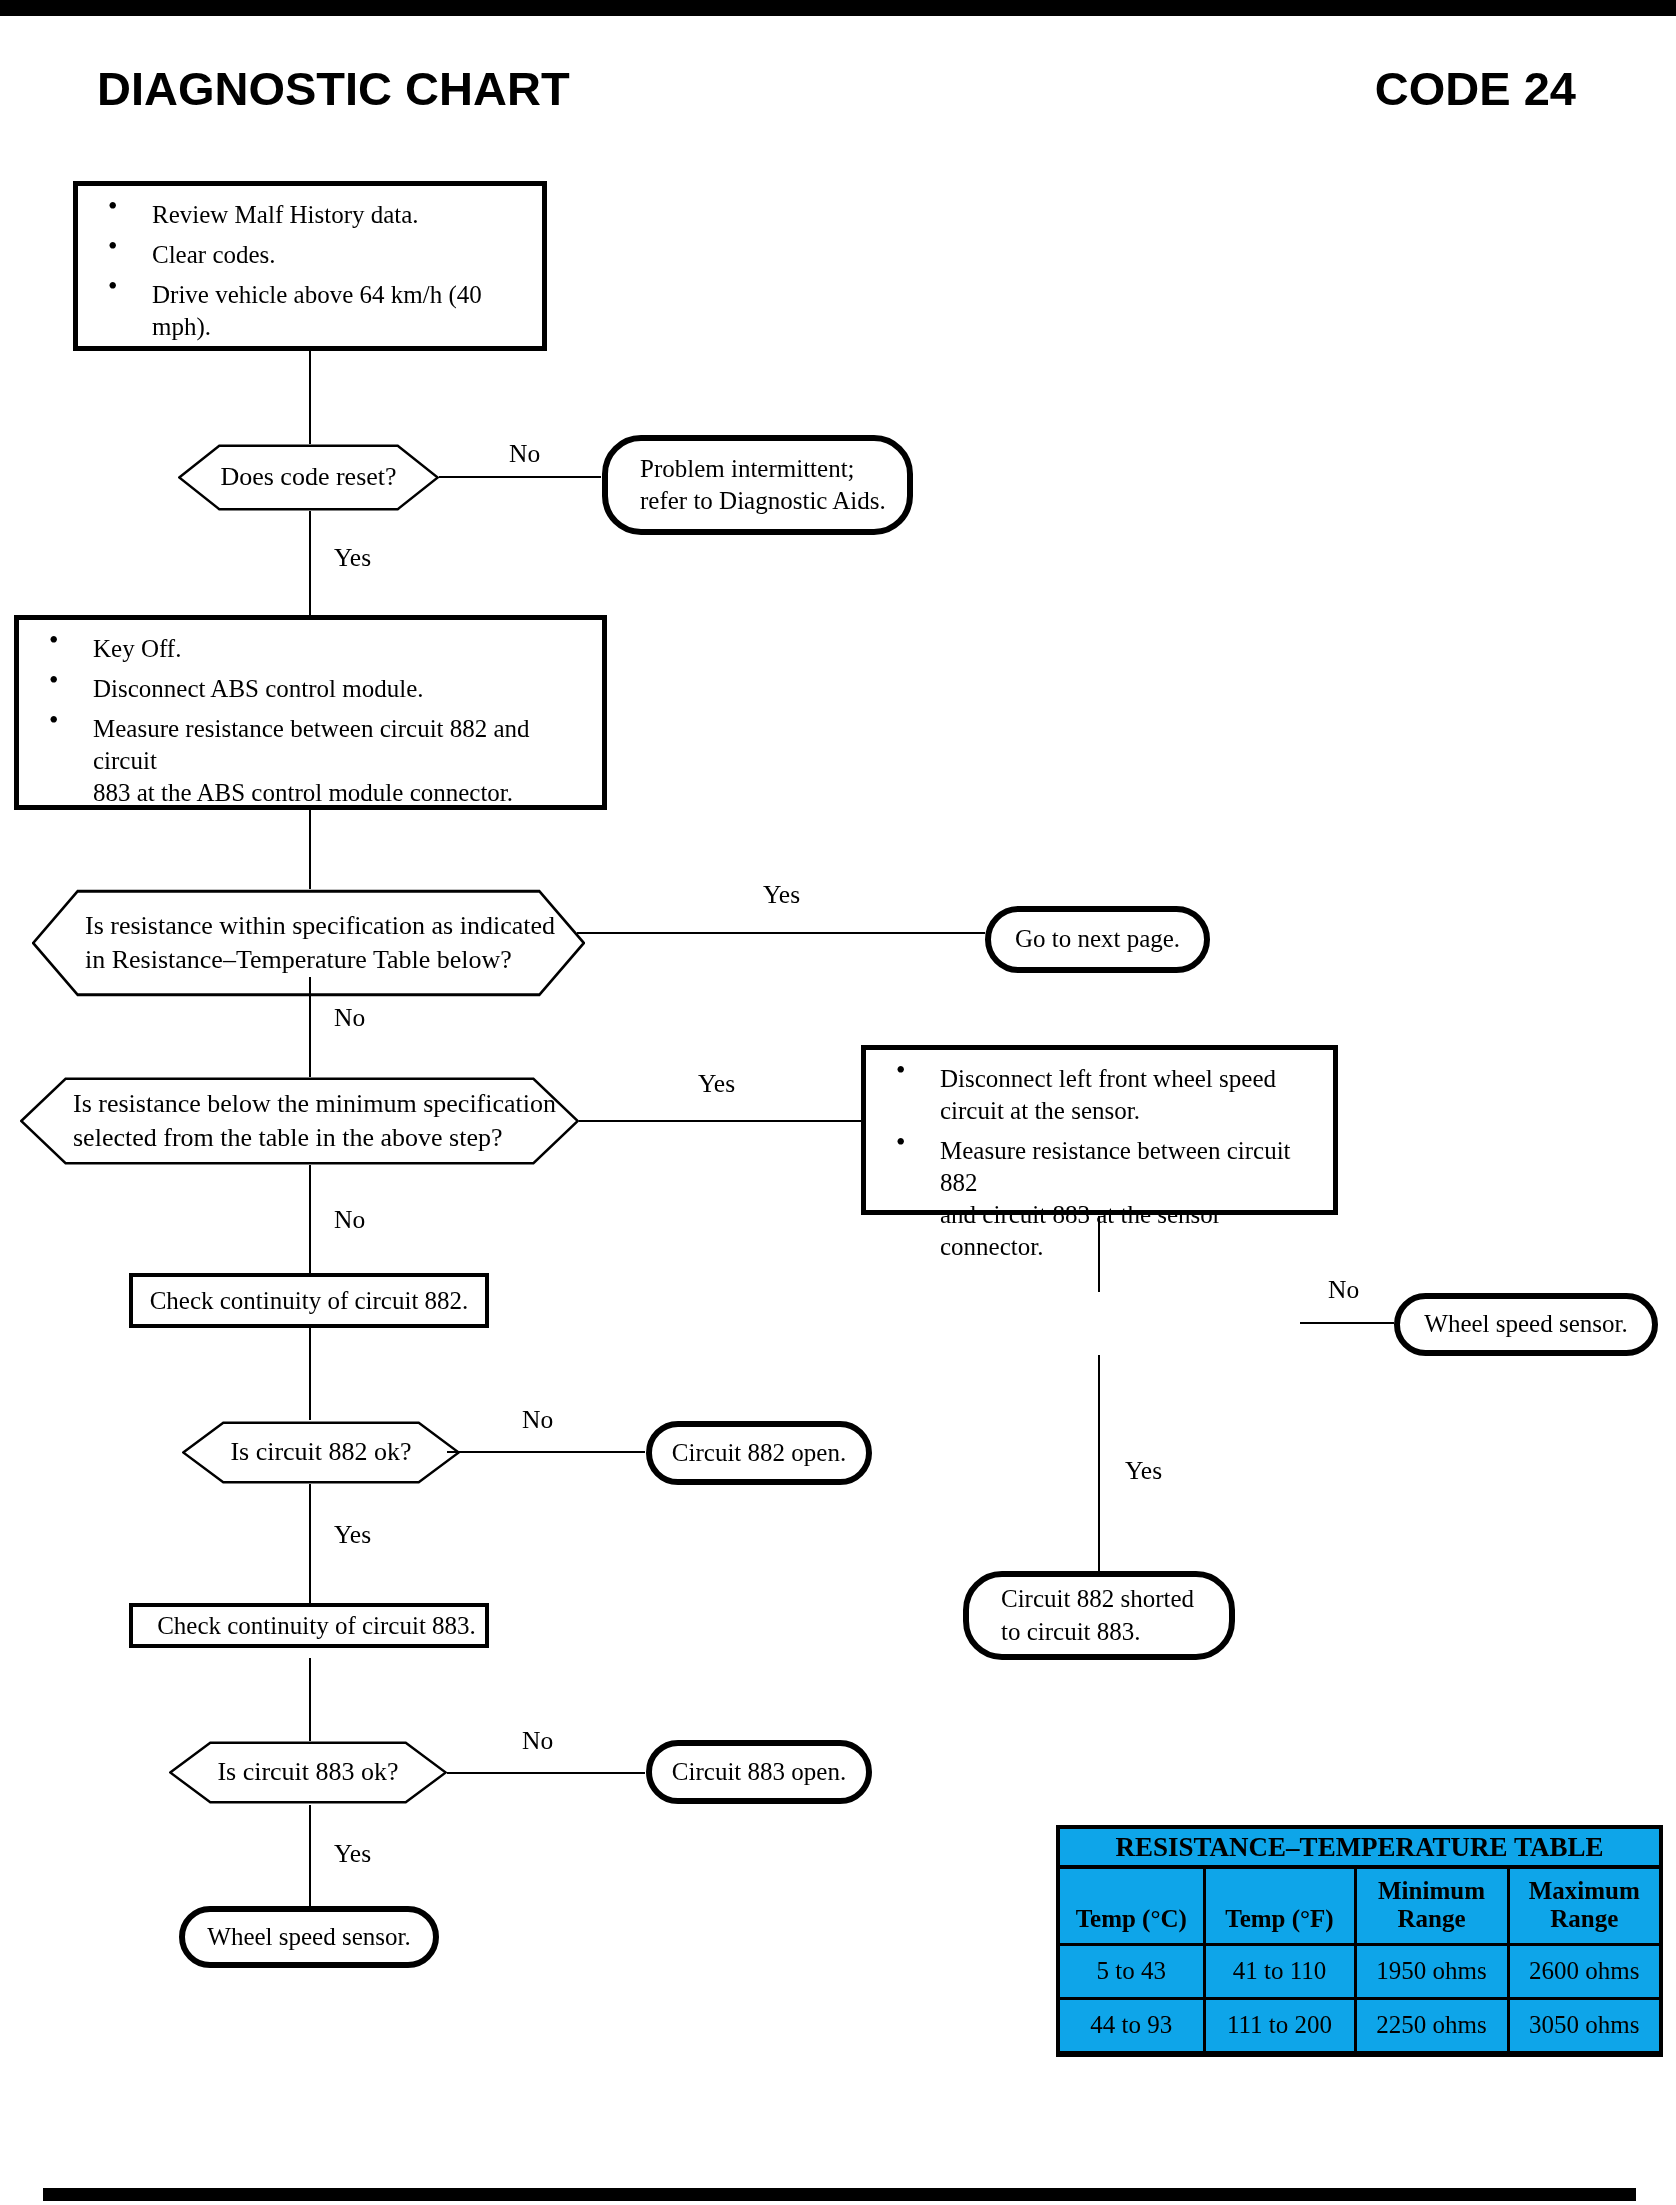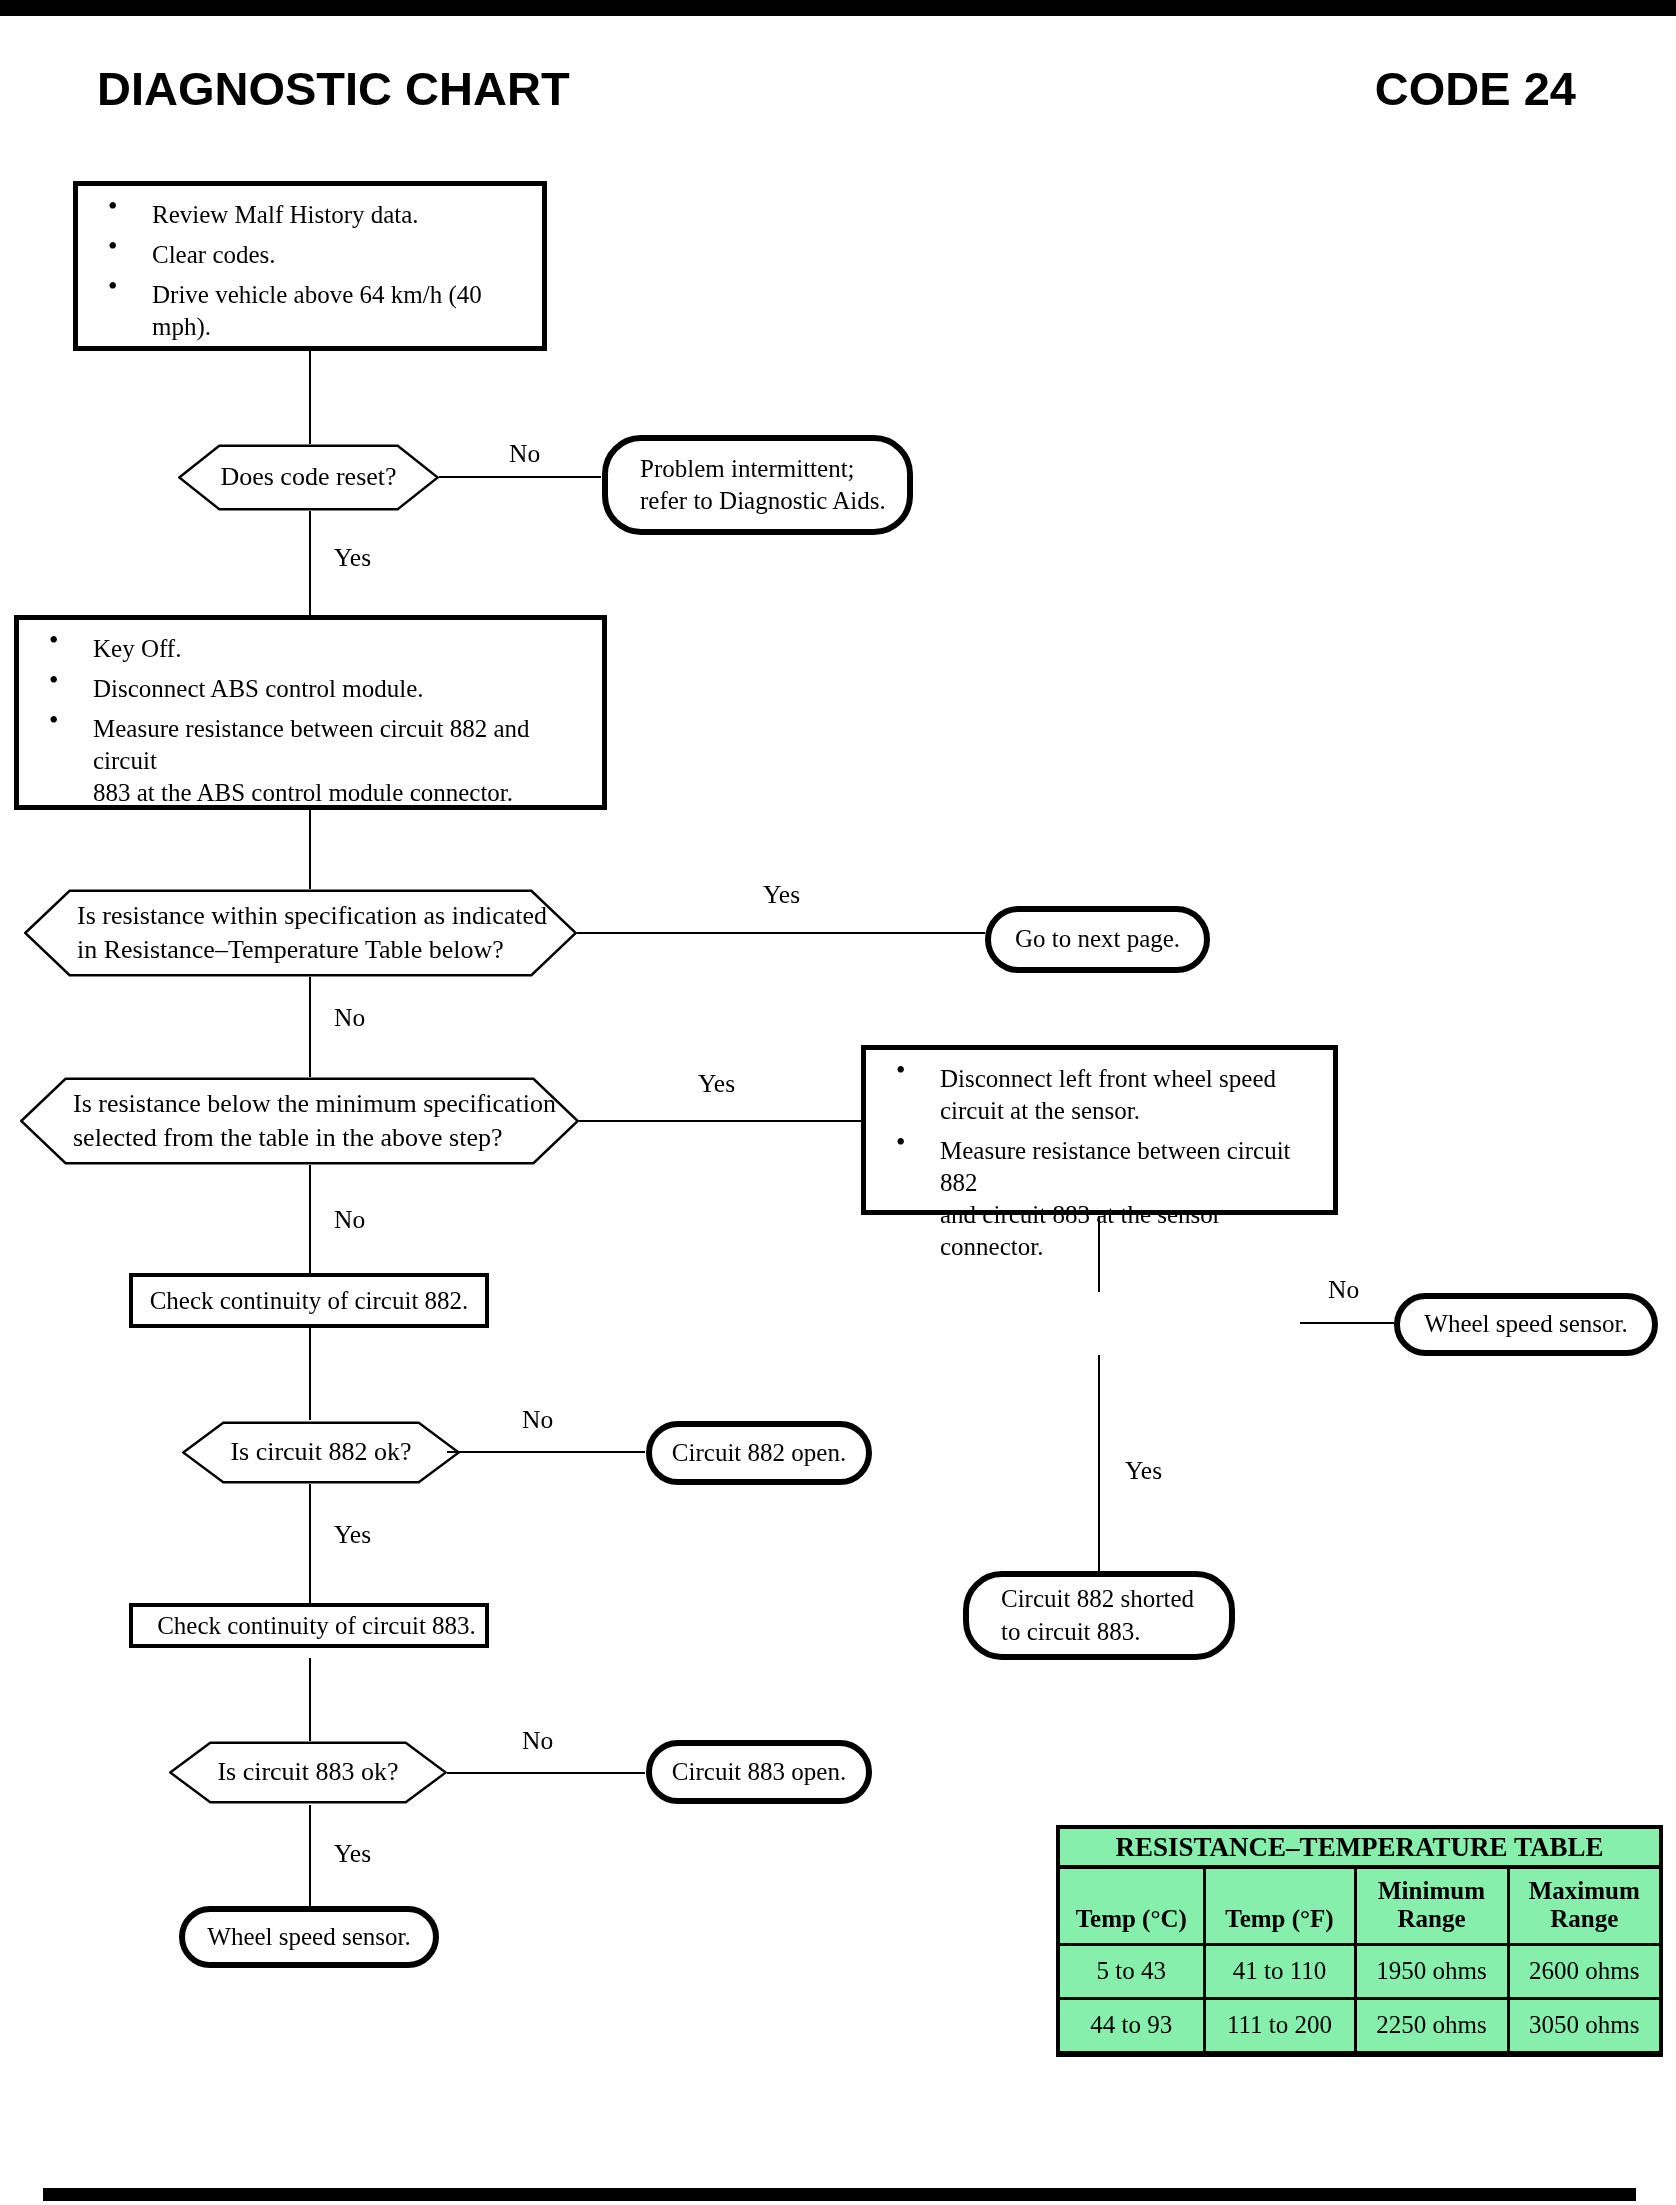--- a/index.html
+++ b/index.html
@@ -27,21 +27,21 @@
   
   .term{position:absolute;box-sizing:border-box;background:#fff;border:6.7px solid #000;
         border-radius:39px;display:flex;align-items:center;justify-content:center;
         font-size:25px;line-height:1.3;white-space:pre-line;text-align:center;}
   .term.left{justify-content:flex-start;text-align:left;padding-left:32px;}
   
   .line{position:absolute;background:#000;}
   .lbl{position:absolute;font-size:25.5px;white-space:nowrap;}
   
   .rt{position:absolute;left:1056px;top:1825px;}
-  .rt table{border-collapse:collapse;background:#86efac;font-size:25px;text-align:center;
+  .rt table{border-collapse:collapse;background:#0ea5e9;font-size:25px;text-align:center;
             border:4.9px solid #000;border-bottom-width:6.7px;font-family:Liberation Serif, serif;}
   .rt td,.rt th{border:3px solid #000;padding:0 4.9px;}
   .rt .rt-title th{font-weight:bold;font-size:27px;height:36px;border-bottom-width:4.3px;}
   .rt .rt-head th{font-weight:bold;vertical-align:bottom;padding-bottom:9.7px;height:64px;line-height:1.12;}
   .rt .rt-row td{height:51px;}
 </style>
 </head>
 <body>
 
 <div class="page">
@@ -94,21 +94,21 @@
       </div>
     <div class="bullet-item">
         <span class="dot">•</span>
         <span class="btext">Measure resistance between circuit 882 and circuit
 883 at the ABS control module connector.</span>
       </div>
   </div>
 
   <div class="line" style="left:309px;top:809px;width:2.4px;height:80px;"></div>
 
-  <div class="hex" style="left:24px;top:889px;width:553px;height:88px;">
+  <div class="hex" style="left:32px;top:889px;width:553px;height:108px;">
     <svg viewBox="0 0 909 144" preserveAspectRatio="none">
         <polygon points="2,72 75,3 834,3 907,72 834,141 75,141" fill="#fff" stroke="#000" stroke-width="4"></polygon>
       </svg>
     <div class="hex-text left">Is resistance within specification as indicated
 in Resistance–Temperature Table below?</div>
   </div>
   <div class="lbl" style="left:763px;top:880px;">Yes</div>
   <div class="line" style="left:577px;top:932px;width:408px;height:2.4px;"></div>
   <div class="term" style="left:985px;top:906px;width:225px;height:67px;">Go to next page.</div>
 

